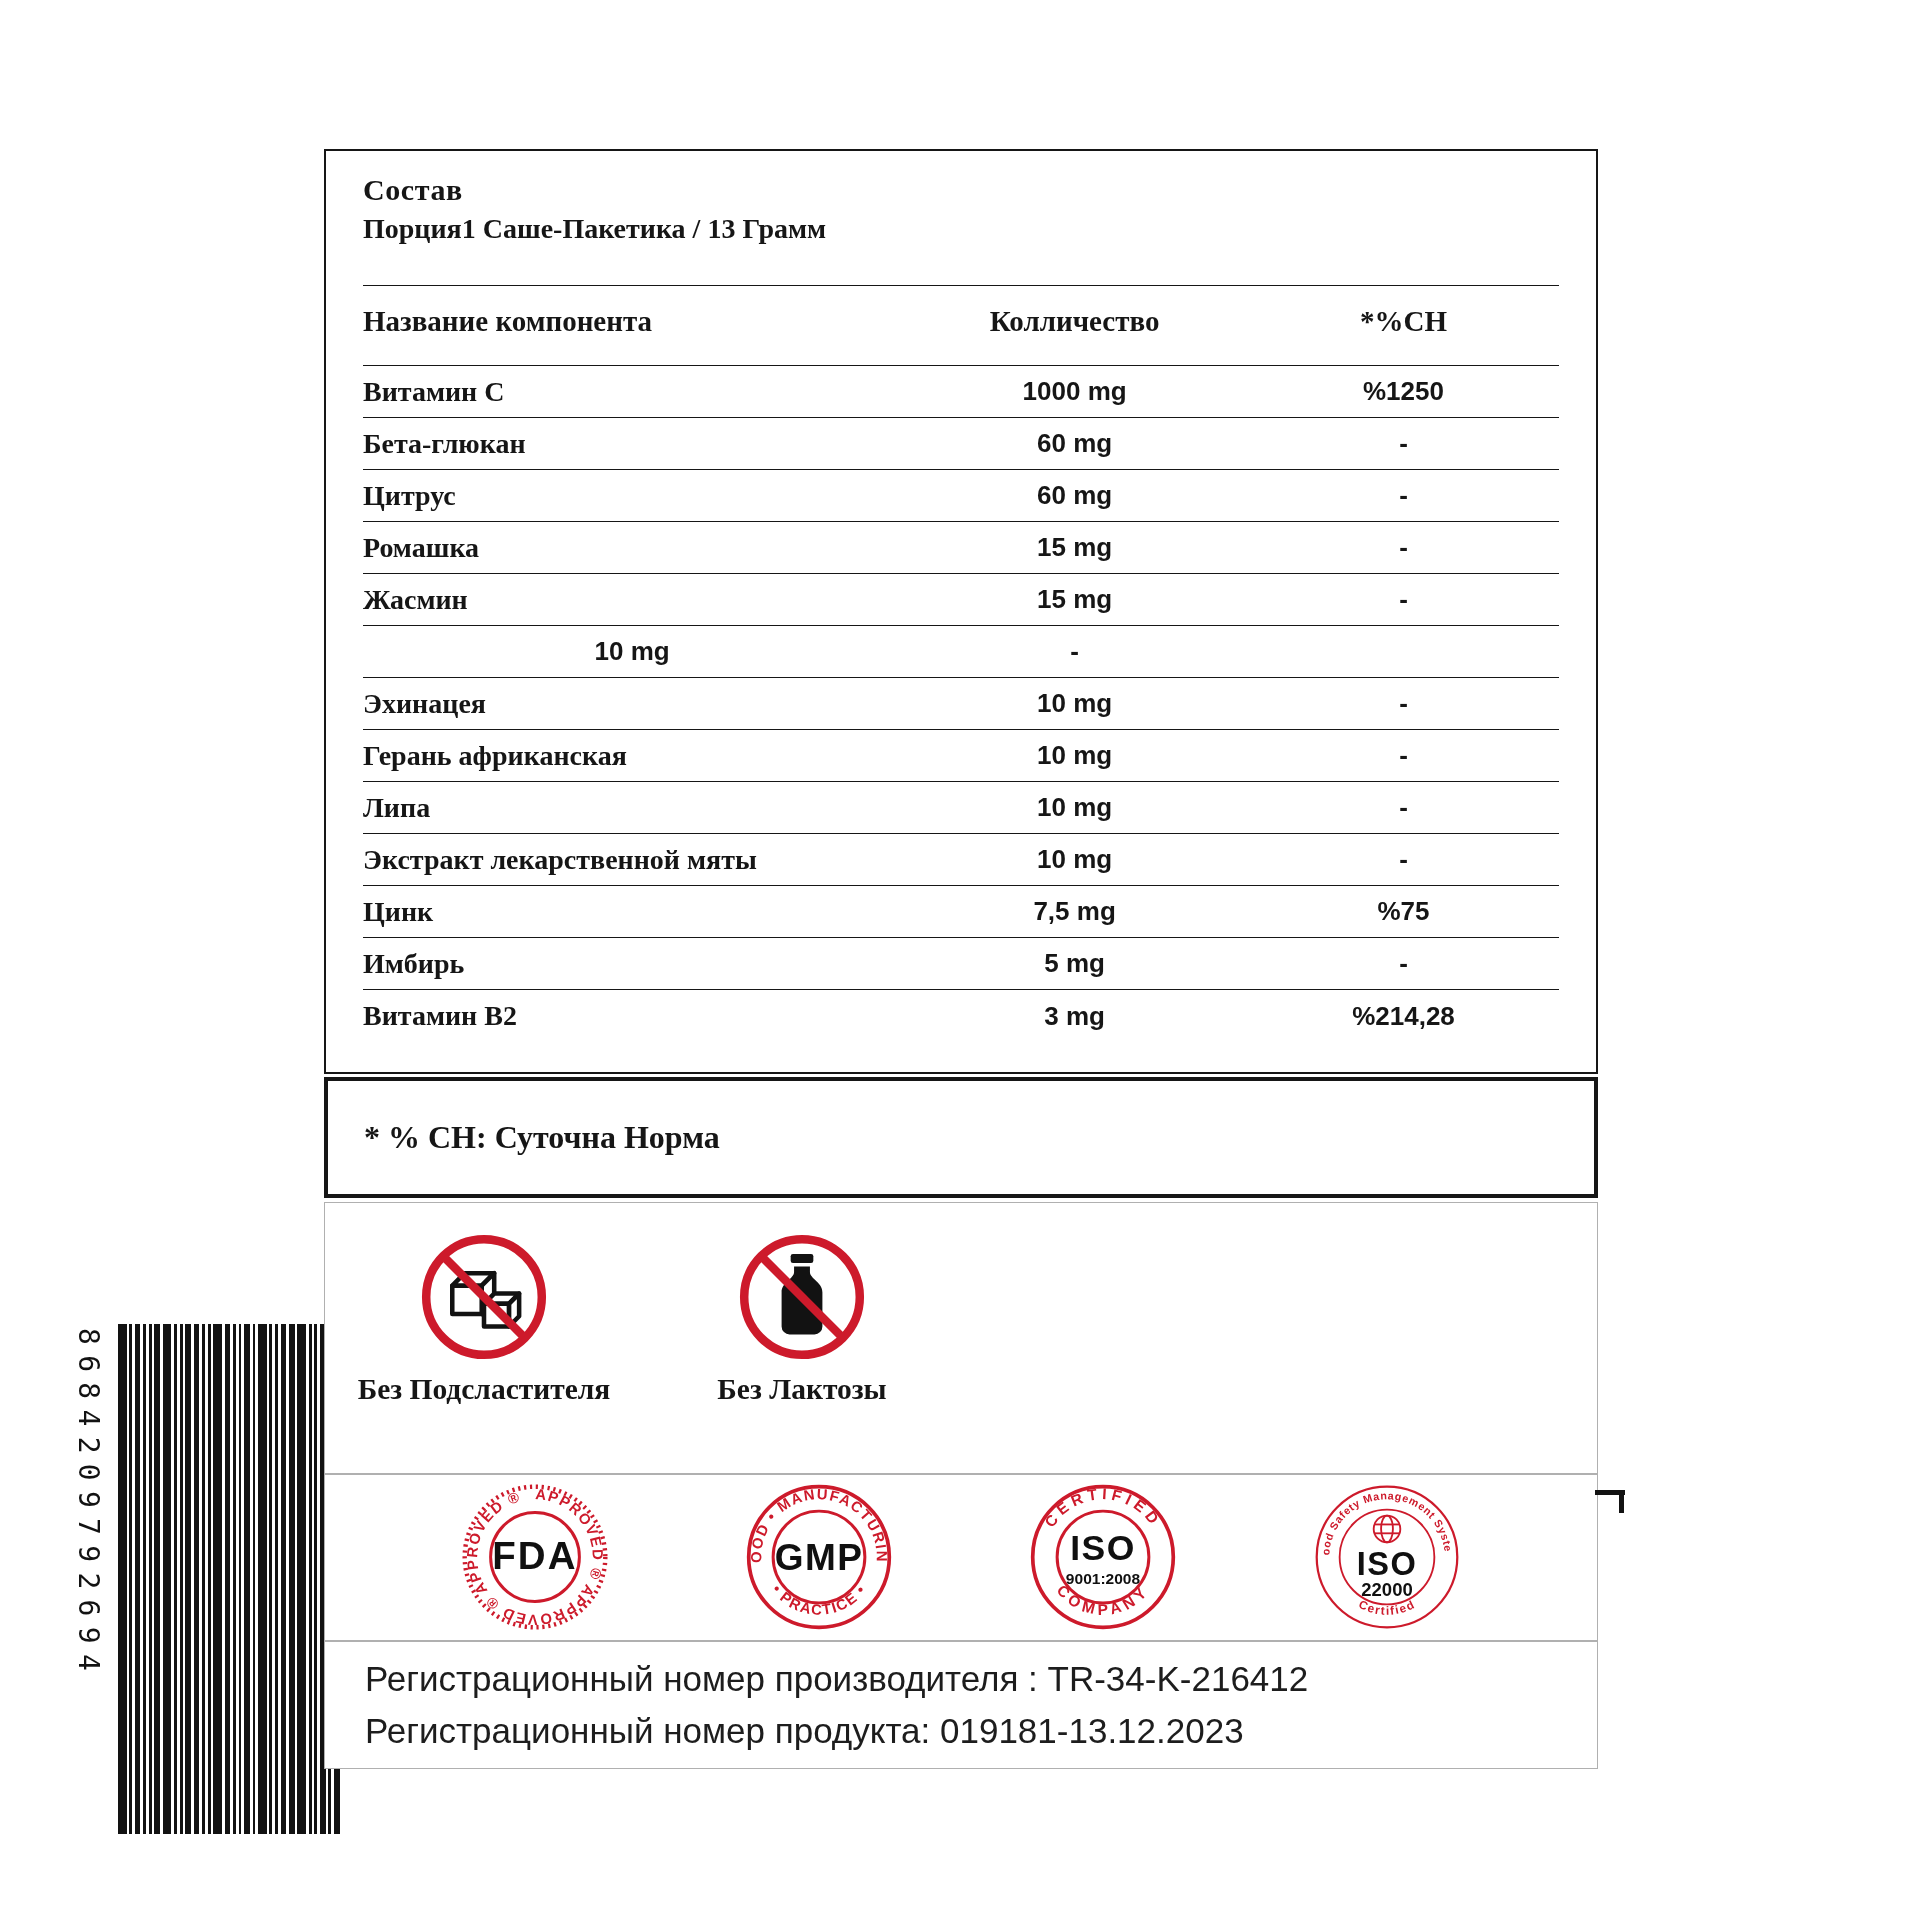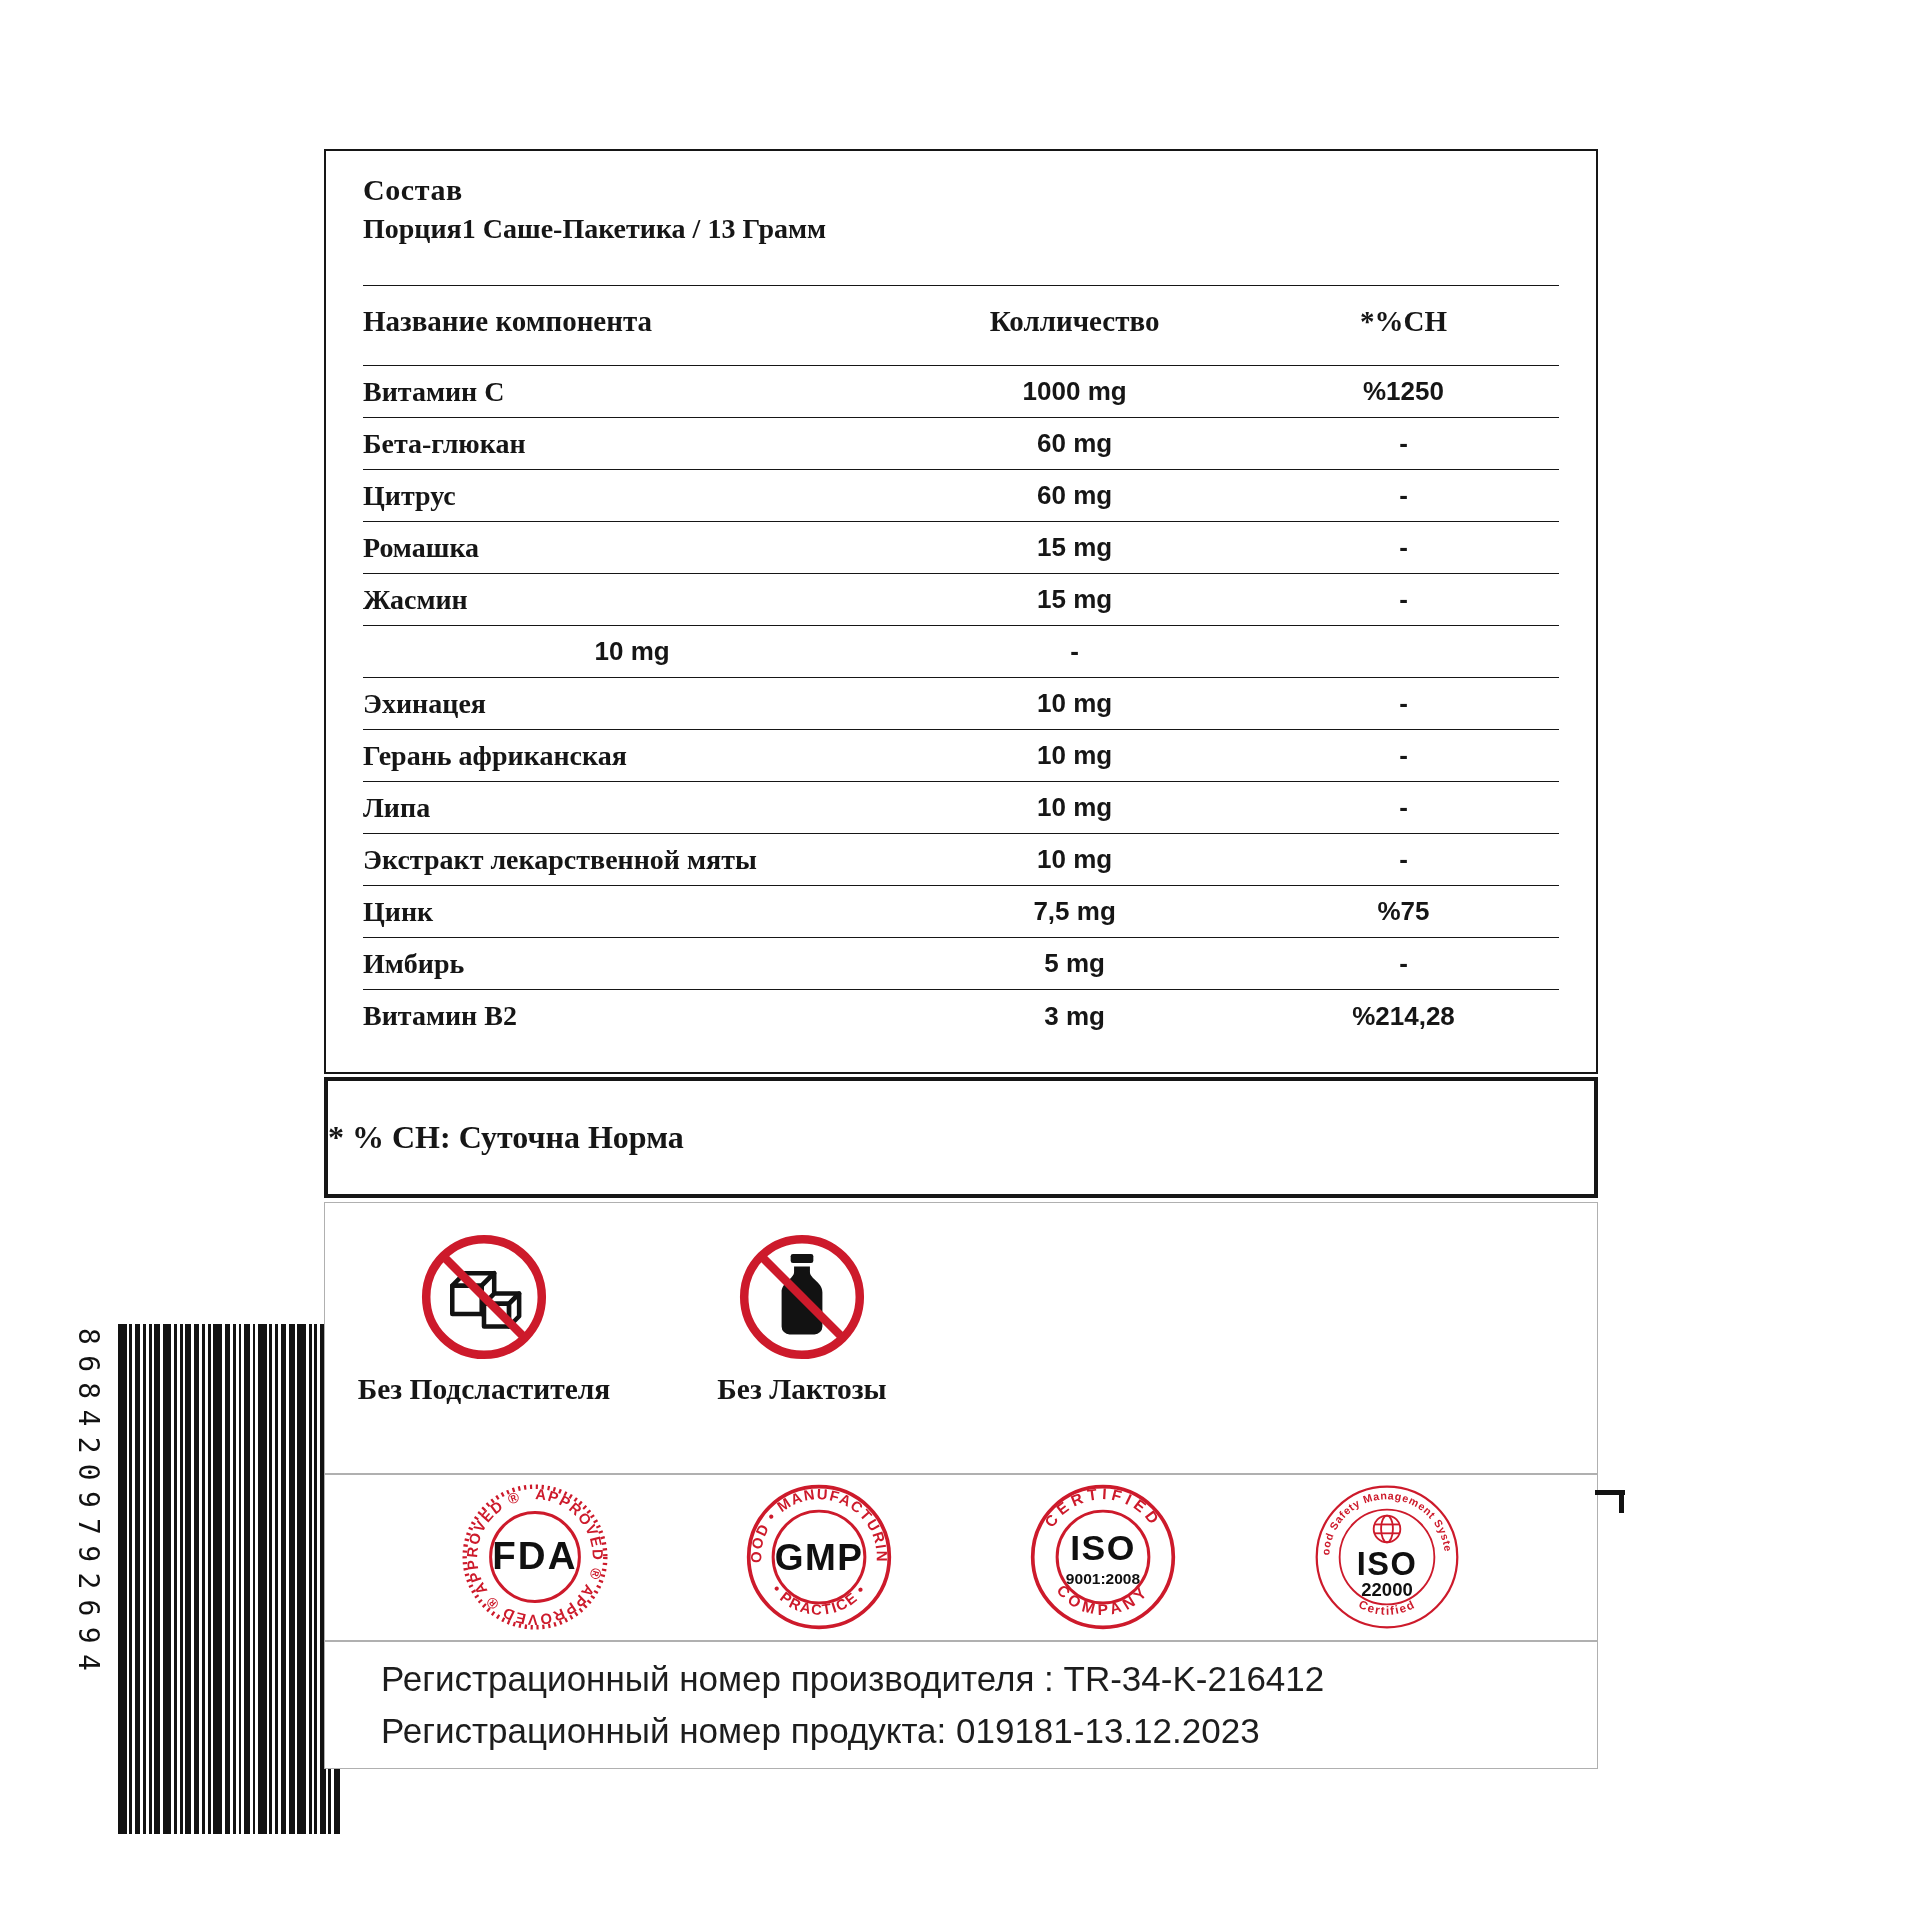--- a/index.html
+++ b/index.html
@@ -38,21 +38,21 @@
   .trow .c-name { font-size:28px; }
   .trow .c-amt, .trow .c-dv {
     font-family:"Liberation Sans", sans-serif;
     font-size:26px; text-align:center;
   }
 
   
   .footnote-box {
     left:324px; top:1077px; width:1274px; height:121px;
     border:4.5px solid var(--frame, #161616);
-    display:flex; align-items:center; 
+    display:flex; align-items:center; padding-left:36px;
     font-size:32px; font-weight:700;
   }
 
   
   .claims-box {
     left:324px; top:1202px; width:1274px; height:272px;
     border:1.9px solid var(--panel-border, #b0b0b0);
     display:grid; grid-template-columns:repeat(4,1fr);
     padding-top:26px; justify-items:center;
   }
@@ -64,21 +64,21 @@
     left:324px; top:1474px; width:1274px; height:167px;
     border:1.9px solid var(--panel-border, #b0b0b0);
     display:flex; justify-content:space-evenly; align-items:center;
   }
 
   
   .reg-box {
     left:324px; top:1641px; width:1274px; height:128px;
     border:1.9px solid var(--panel-border, #b0b0b0);
     display:flex; flex-direction:column; justify-content:center; gap:11.6px;
-    padding-left:56px;
+    padding-left:40px;
     font-family:"Liberation Sans", sans-serif; font-size:35px; color:#1d1d1d;
   }
 
   
   .barcode-wrap {
     left:72px; top:1324px; height:510px;
     display:flex; gap:13px; align-items:stretch;
   }
   .barcode-number {
     writing-mode:vertical-rl;

